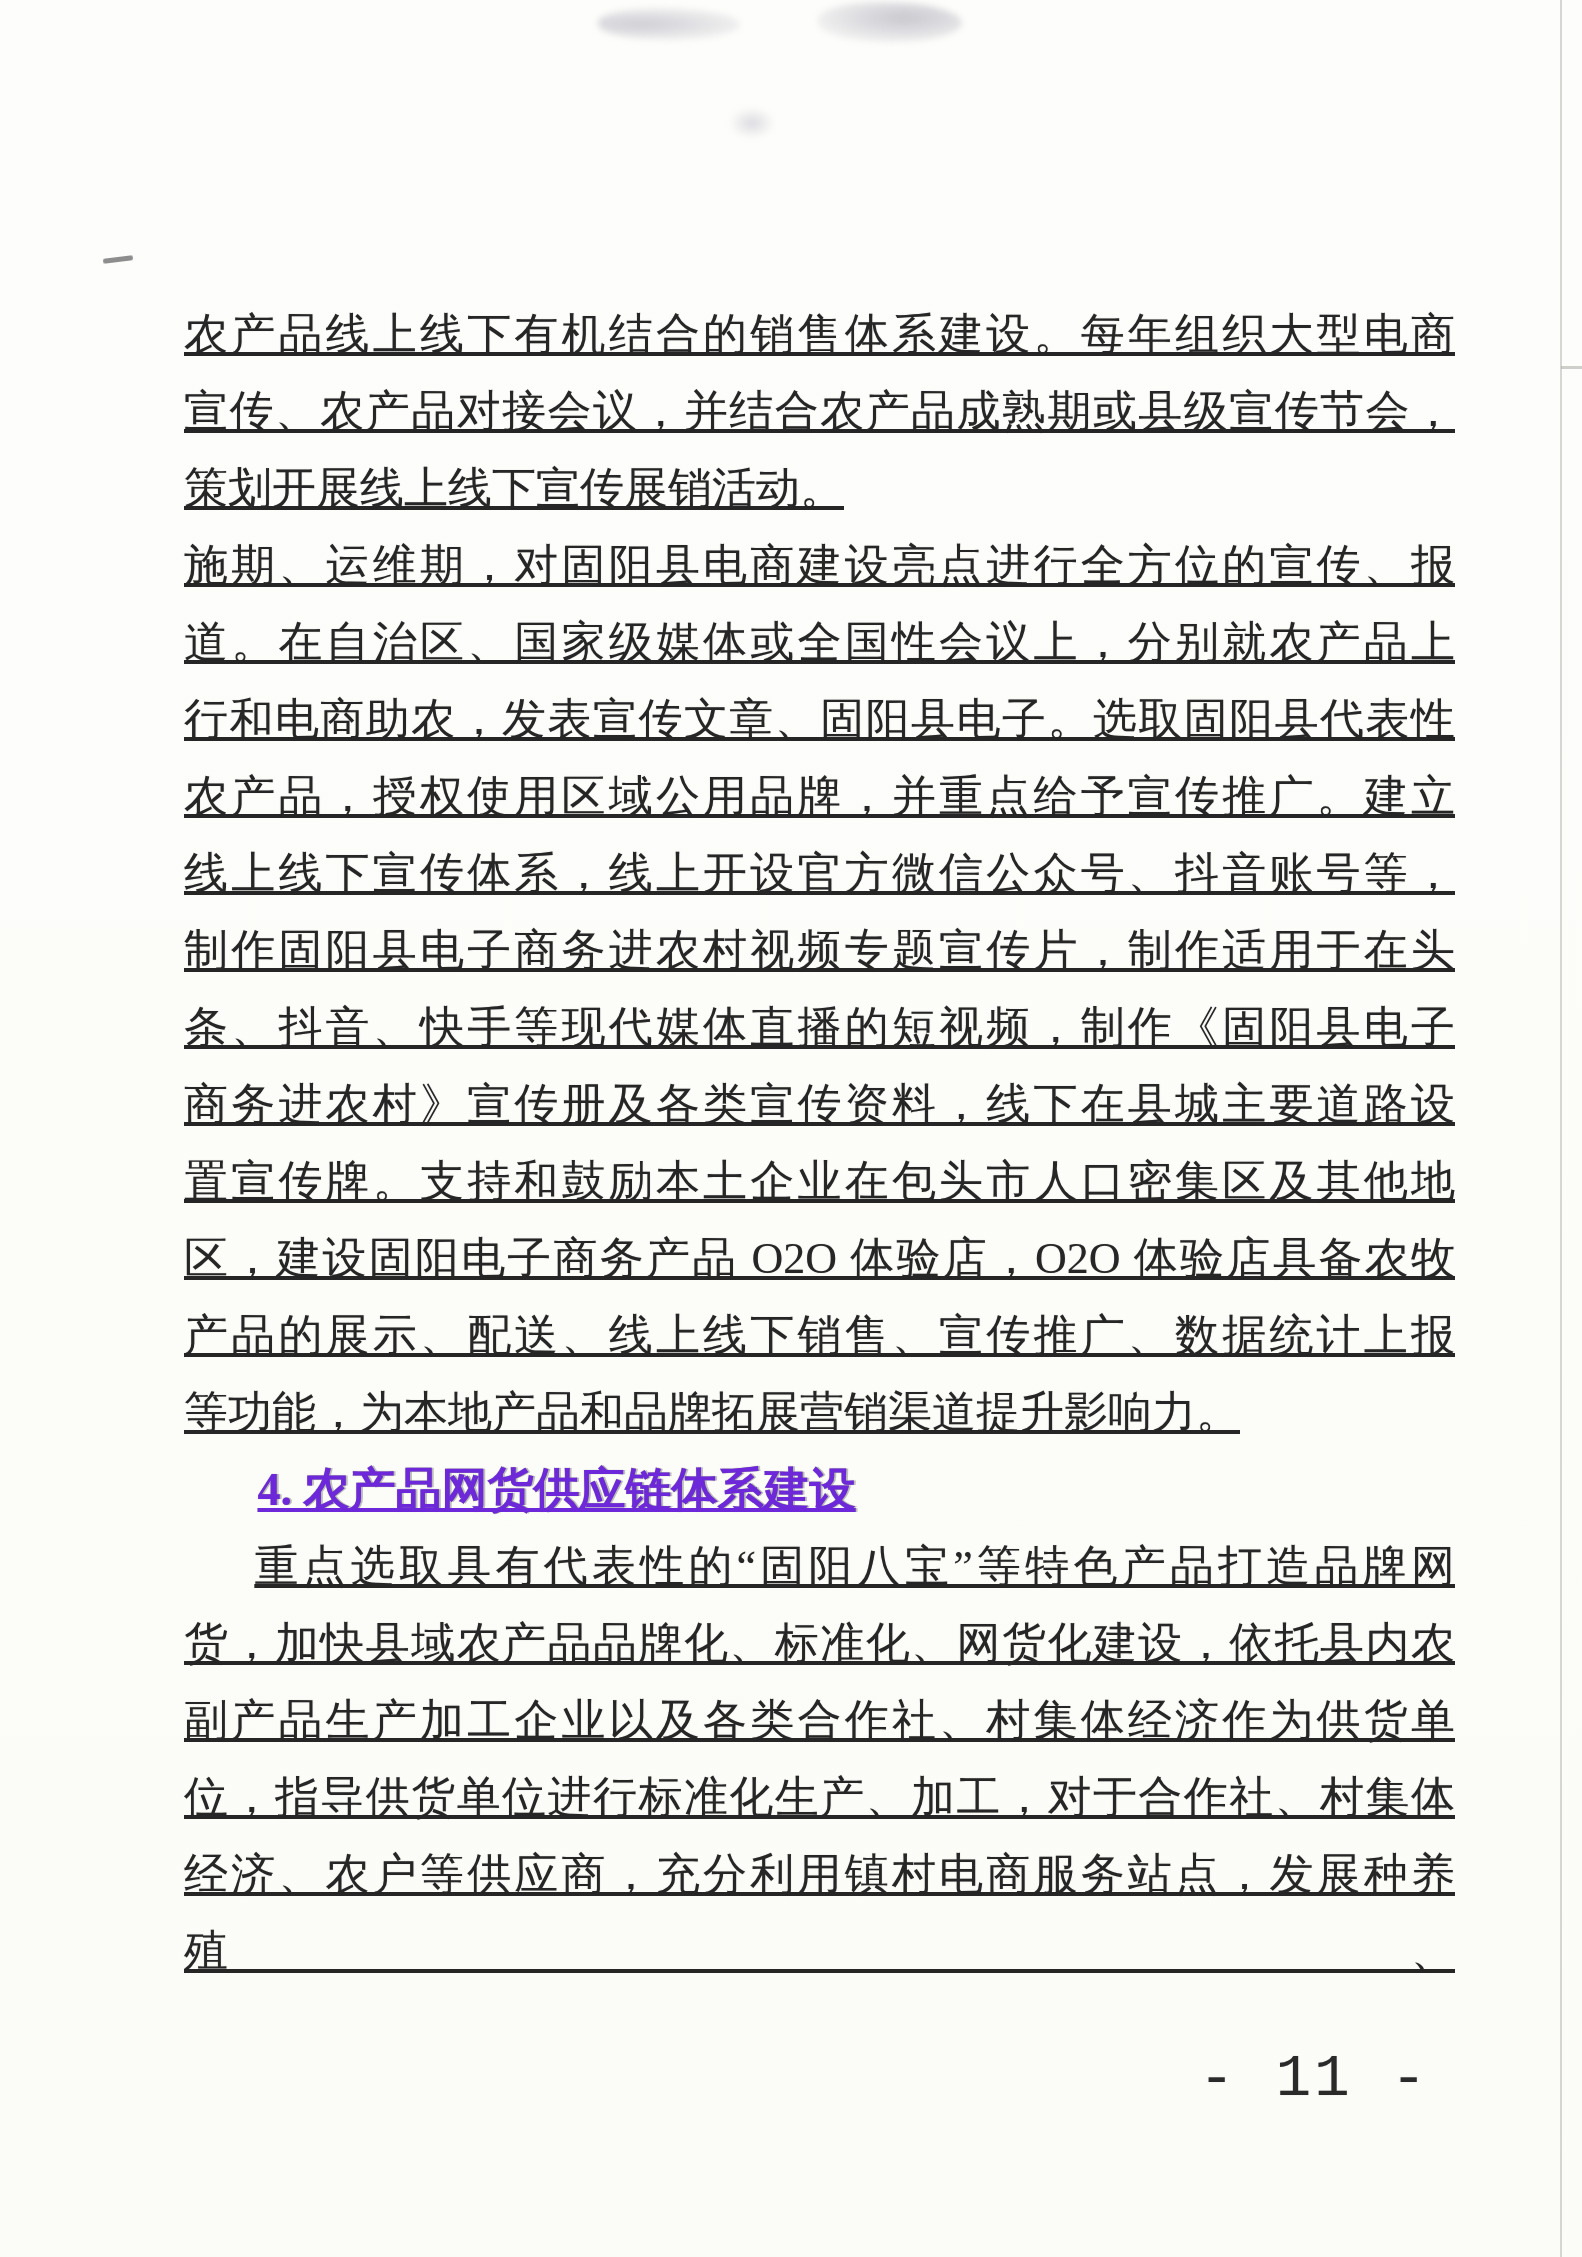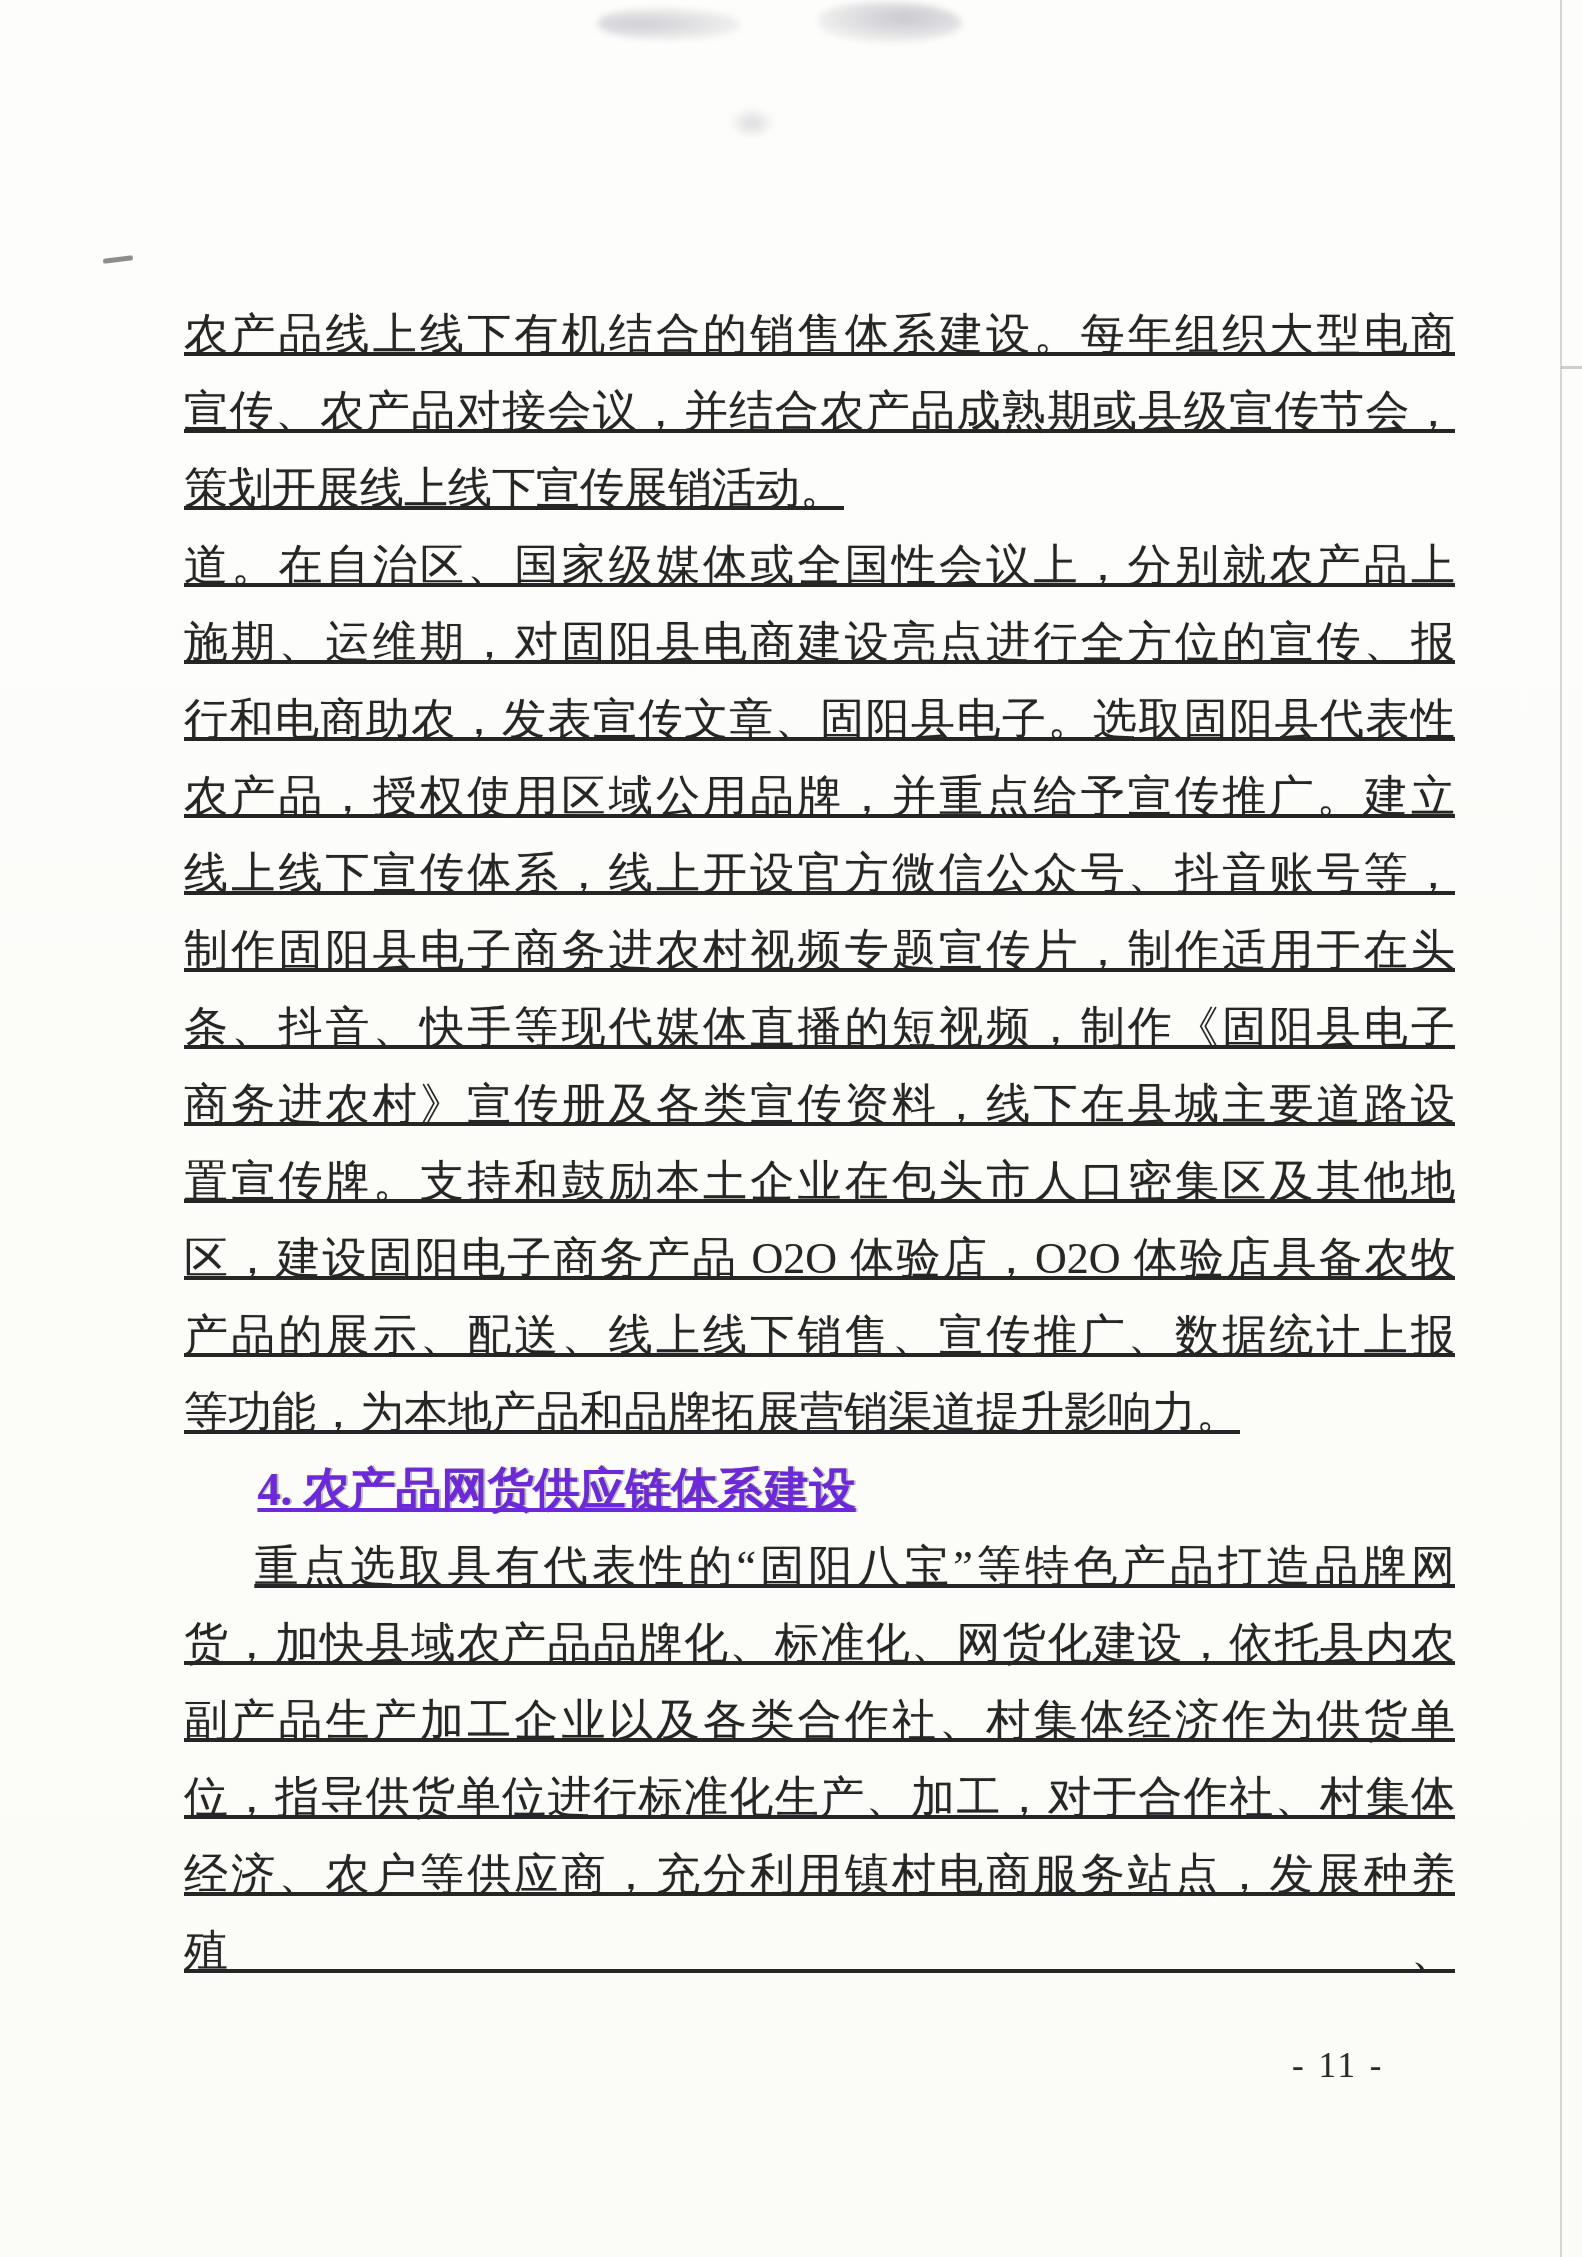--- a/index.html
+++ b/index.html
@@ -17,23 +17,24 @@
   .line{
     text-align:justify;text-align-last:left;text-justify:inter-character;
     white-space:normal;height:77px;overflow:visible;text-decoration:underline;
   }
   .line.justify{text-align-last:justify;}
   .line.heading{
     font-weight:bold;font-size:46px;color:#6d28d9;
     text-shadow:2px 0 0 rgba(40,40,40,0.28),0 0 1px rgba(0,0,0,0.4);
   }
   .page-number{
-    position:absolute;left:1292px;top:2046px;
-    font-size:35px;color:#2a2a2a;letter-spacing:3px;
+    position:absolute;left:1199px;top:2046px;
+    font-size:59px;color:#2a2a2a;letter-spacing:3px;
     text-shadow:0 0 1px rgba(60,60,60,0.3);
+    font-family:Liberation Mono, monospace;
   }
   
   .smudge{position:absolute;filter:blur(3px);border-radius:45% 55% 50% 50%;}
   .smudge-a{left:598px;top:8px;width:142px;height:32px;
     background:radial-gradient(ellipse at 30% 50%,rgba(120,120,140,0.35),rgba(140,140,160,0.12) 70%,transparent 100%);}
   .smudge-b{left:818px;top:2px;width:144px;height:40px;
     background:radial-gradient(ellipse at 60% 40%,rgba(115,115,135,0.38),rgba(140,140,160,0.12) 70%,transparent 100%);}
   .smudge-c{left:730px;top:108px;width:44px;height:30px;
     background:radial-gradient(ellipse at 50% 50%,rgba(140,140,160,0.30),transparent 75%);}
   .mark-dash{position:absolute;background:#8d8d8d;border-radius:2px;filter:blur(0.6px);}
@@ -52,22 +53,22 @@
   <div class="smudge smudge-b"></div>
   <div class="smudge smudge-c"></div>
   <div class="mark-dash dash-1"></div>
   <div class="edge-line"></div>
   <div class="edge-tick"></div>
 
   <div class="text-block">
       <div class="line justify">农产品线上线下有机结合的销售体系建设。每年组织大型电商</div>
       <div class="line justify">宣传、农产品对接会议，并结合农产品成熟期或县级宣传节会，</div>
       <div class="line">策划开展线上线下宣传展销活动。</div>
+      <div class="line justify">施期、运维期，对固阳县电商建设亮点进行全方位的宣传、报</div>
       <div class="line justify">道。在自治区、国家级媒体或全国性会议上，分别就农产品上</div>
-      <div class="line justify">施期、运维期，对固阳县电商建设亮点进行全方位的宣传、报</div>
       <div class="line justify">行和电商助农，发表宣传文章、固阳县电子。选取固阳县代表性</div>
       <div class="line justify">农产品，授权使用区域公用品牌，并重点给予宣传推广。建立</div>
       <div class="line justify">线上线下宣传体系，线上开设官方微信公众号、抖音账号等，</div>
       <div class="line justify">制作固阳县电子商务进农村视频专题宣传片，制作适用于在头</div>
       <div class="line justify">条、抖音、快手等现代媒体直播的短视频，制作《固阳县电子</div>
       <div class="line justify">商务进农村》宣传册及各类宣传资料，线下在县城主要道路设</div>
       <div class="line justify">置宣传牌。支持和鼓励本土企业在包头市人口密集区及其他地</div>
       <div class="line justify">区，建设固阳电子商务产品 O2O 体验店，O2O 体验店具备农牧</div>
       <div class="line justify">产品的展示、配送、线上线下销售、宣传推广、数据统计上报</div>
       <div class="line">等功能，为本地产品和品牌拓展营销渠道提升影响力。</div>

